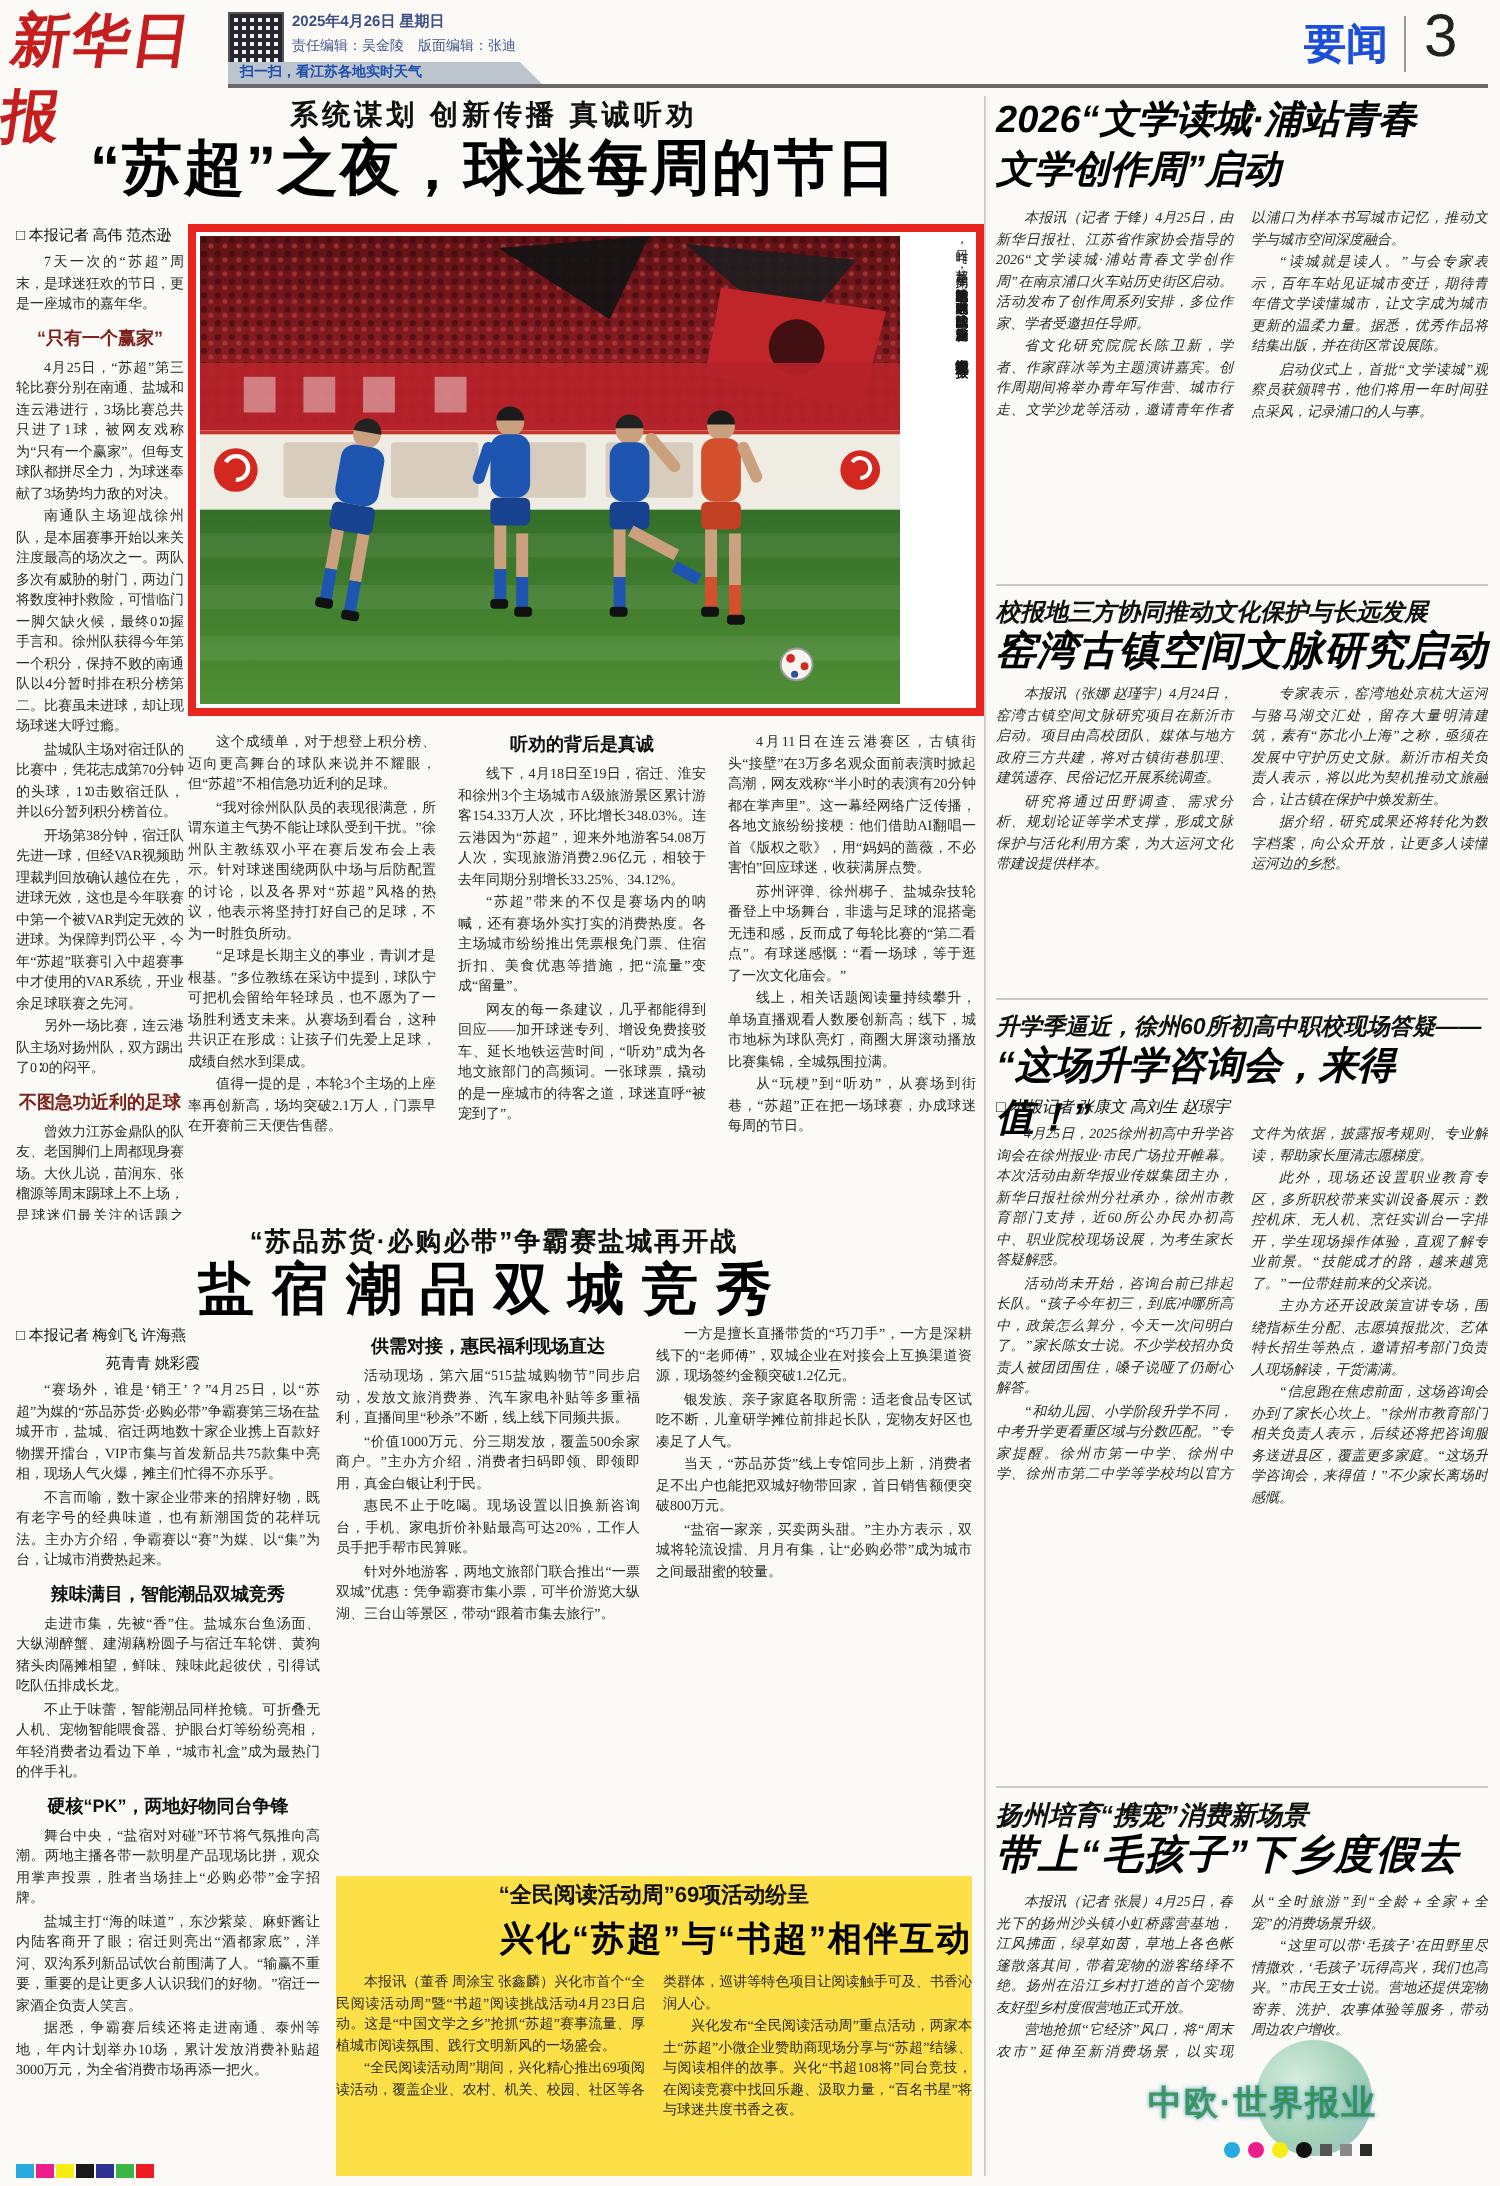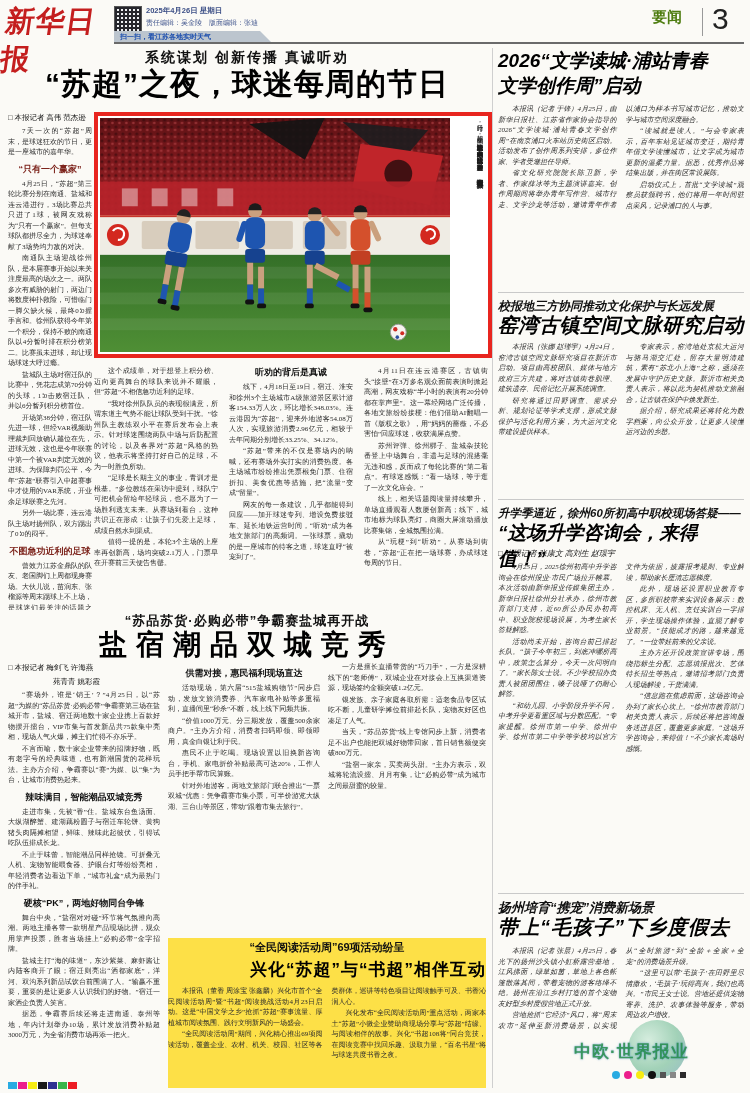--- a/index.html
+++ b/index.html
@@ -14,21 +14,21 @@
       repeating-linear-gradient(0deg,#26262c 0 2px,transparent 2px 4px),
       repeating-linear-gradient(90deg,#26262c 0 2px,#eef0f2 2px 4px);}
   .hinfo{left:146px;top:6px;width:230px;font-family:"Liberation Sans",sans-serif;}
   .hline1{font-size:7.5px;color:#3c4f86;font-weight:bold;}
   .hline2{font-size:7px;color:#44588f;margin-top:2px;}
   .wtab{left:114px;top:31px;width:158px;height:12px;background:#bcc5ce;
         clip-path:polygon(0 0,146px 0,158px 12px,0 12px);
         font-size:7px;line-height:12px;color:#1d4fae;font-weight:bold;padding-left:6px;box-sizing:border-box;
         font-family:"Liberation Sans",sans-serif;}
   .hrule{left:114px;top:42px;width:630px;height:1.5px;background:#6a6a6a;}
-  .section{left:652px;top:8px;font-family:Liberation Sans, sans-serif;font-weight:bold;font-size:15px;color:#4d7c0f;}
+  .section{left:652px;top:8px;font-family:Liberation Sans, sans-serif;font-weight:bold;font-size:21px;color:#1d4ed8;}
   .secdiv{left:702px;top:8px;width:1px;height:28px;background:#999;}
   .pageno{left:712px;top:2px;font-size:30px;color:#222;font-family:"Liberation Sans",sans-serif;}
   
   .bp{font-size:7px;line-height:10.5px;text-align:justify;text-indent:2em;margin:0 0 1px;color:#2a2a2a;}
   .byl{font-size:7.5px;line-height:11px;margin:0 0 3px;color:#111;}
   .subhead{font-family:"Liberation Sans",sans-serif;font-weight:bold;font-size:9px;text-align:center;margin:5px 0 3px;color:#111;}
   .redsub .subhead{color:#7d241c;}
   .kicker{font-family:"Liberation Sans",sans-serif;font-weight:bold;text-align:center;color:#111;}
   .headline{font-family:"Liberation Sans",sans-serif;font-weight:bold;text-align:center;color:#000;}
   .txt{overflow:hidden;}

